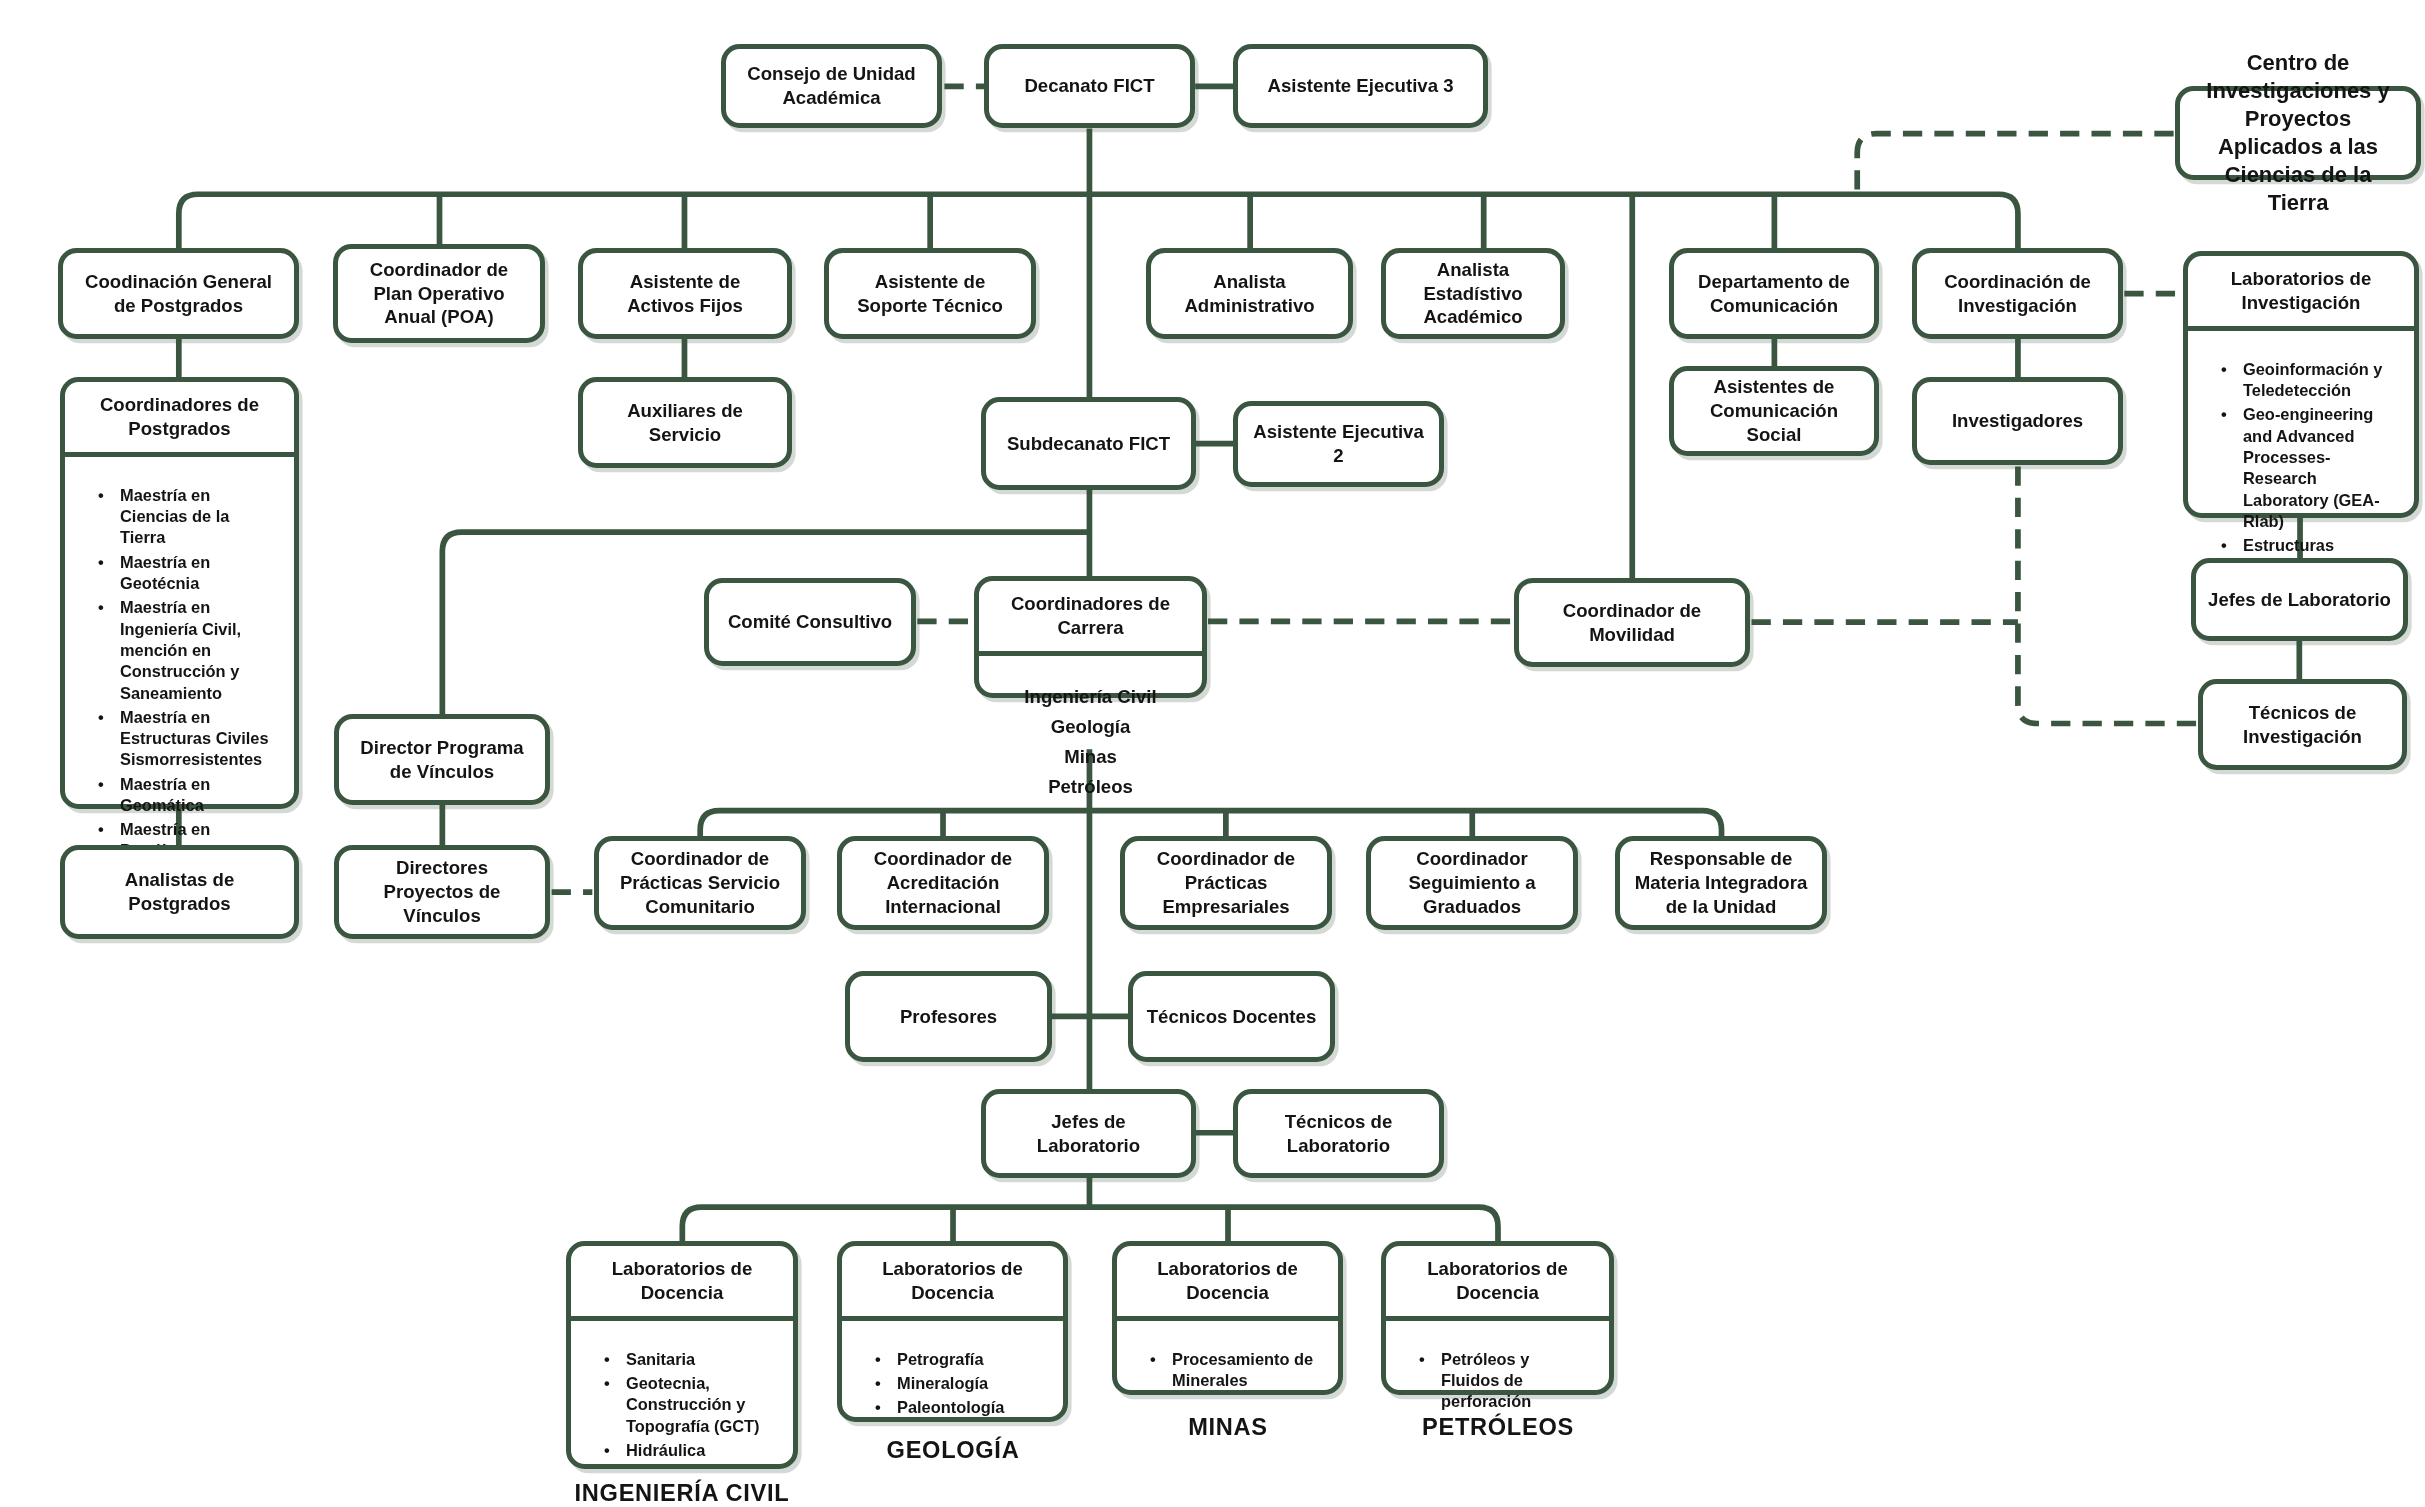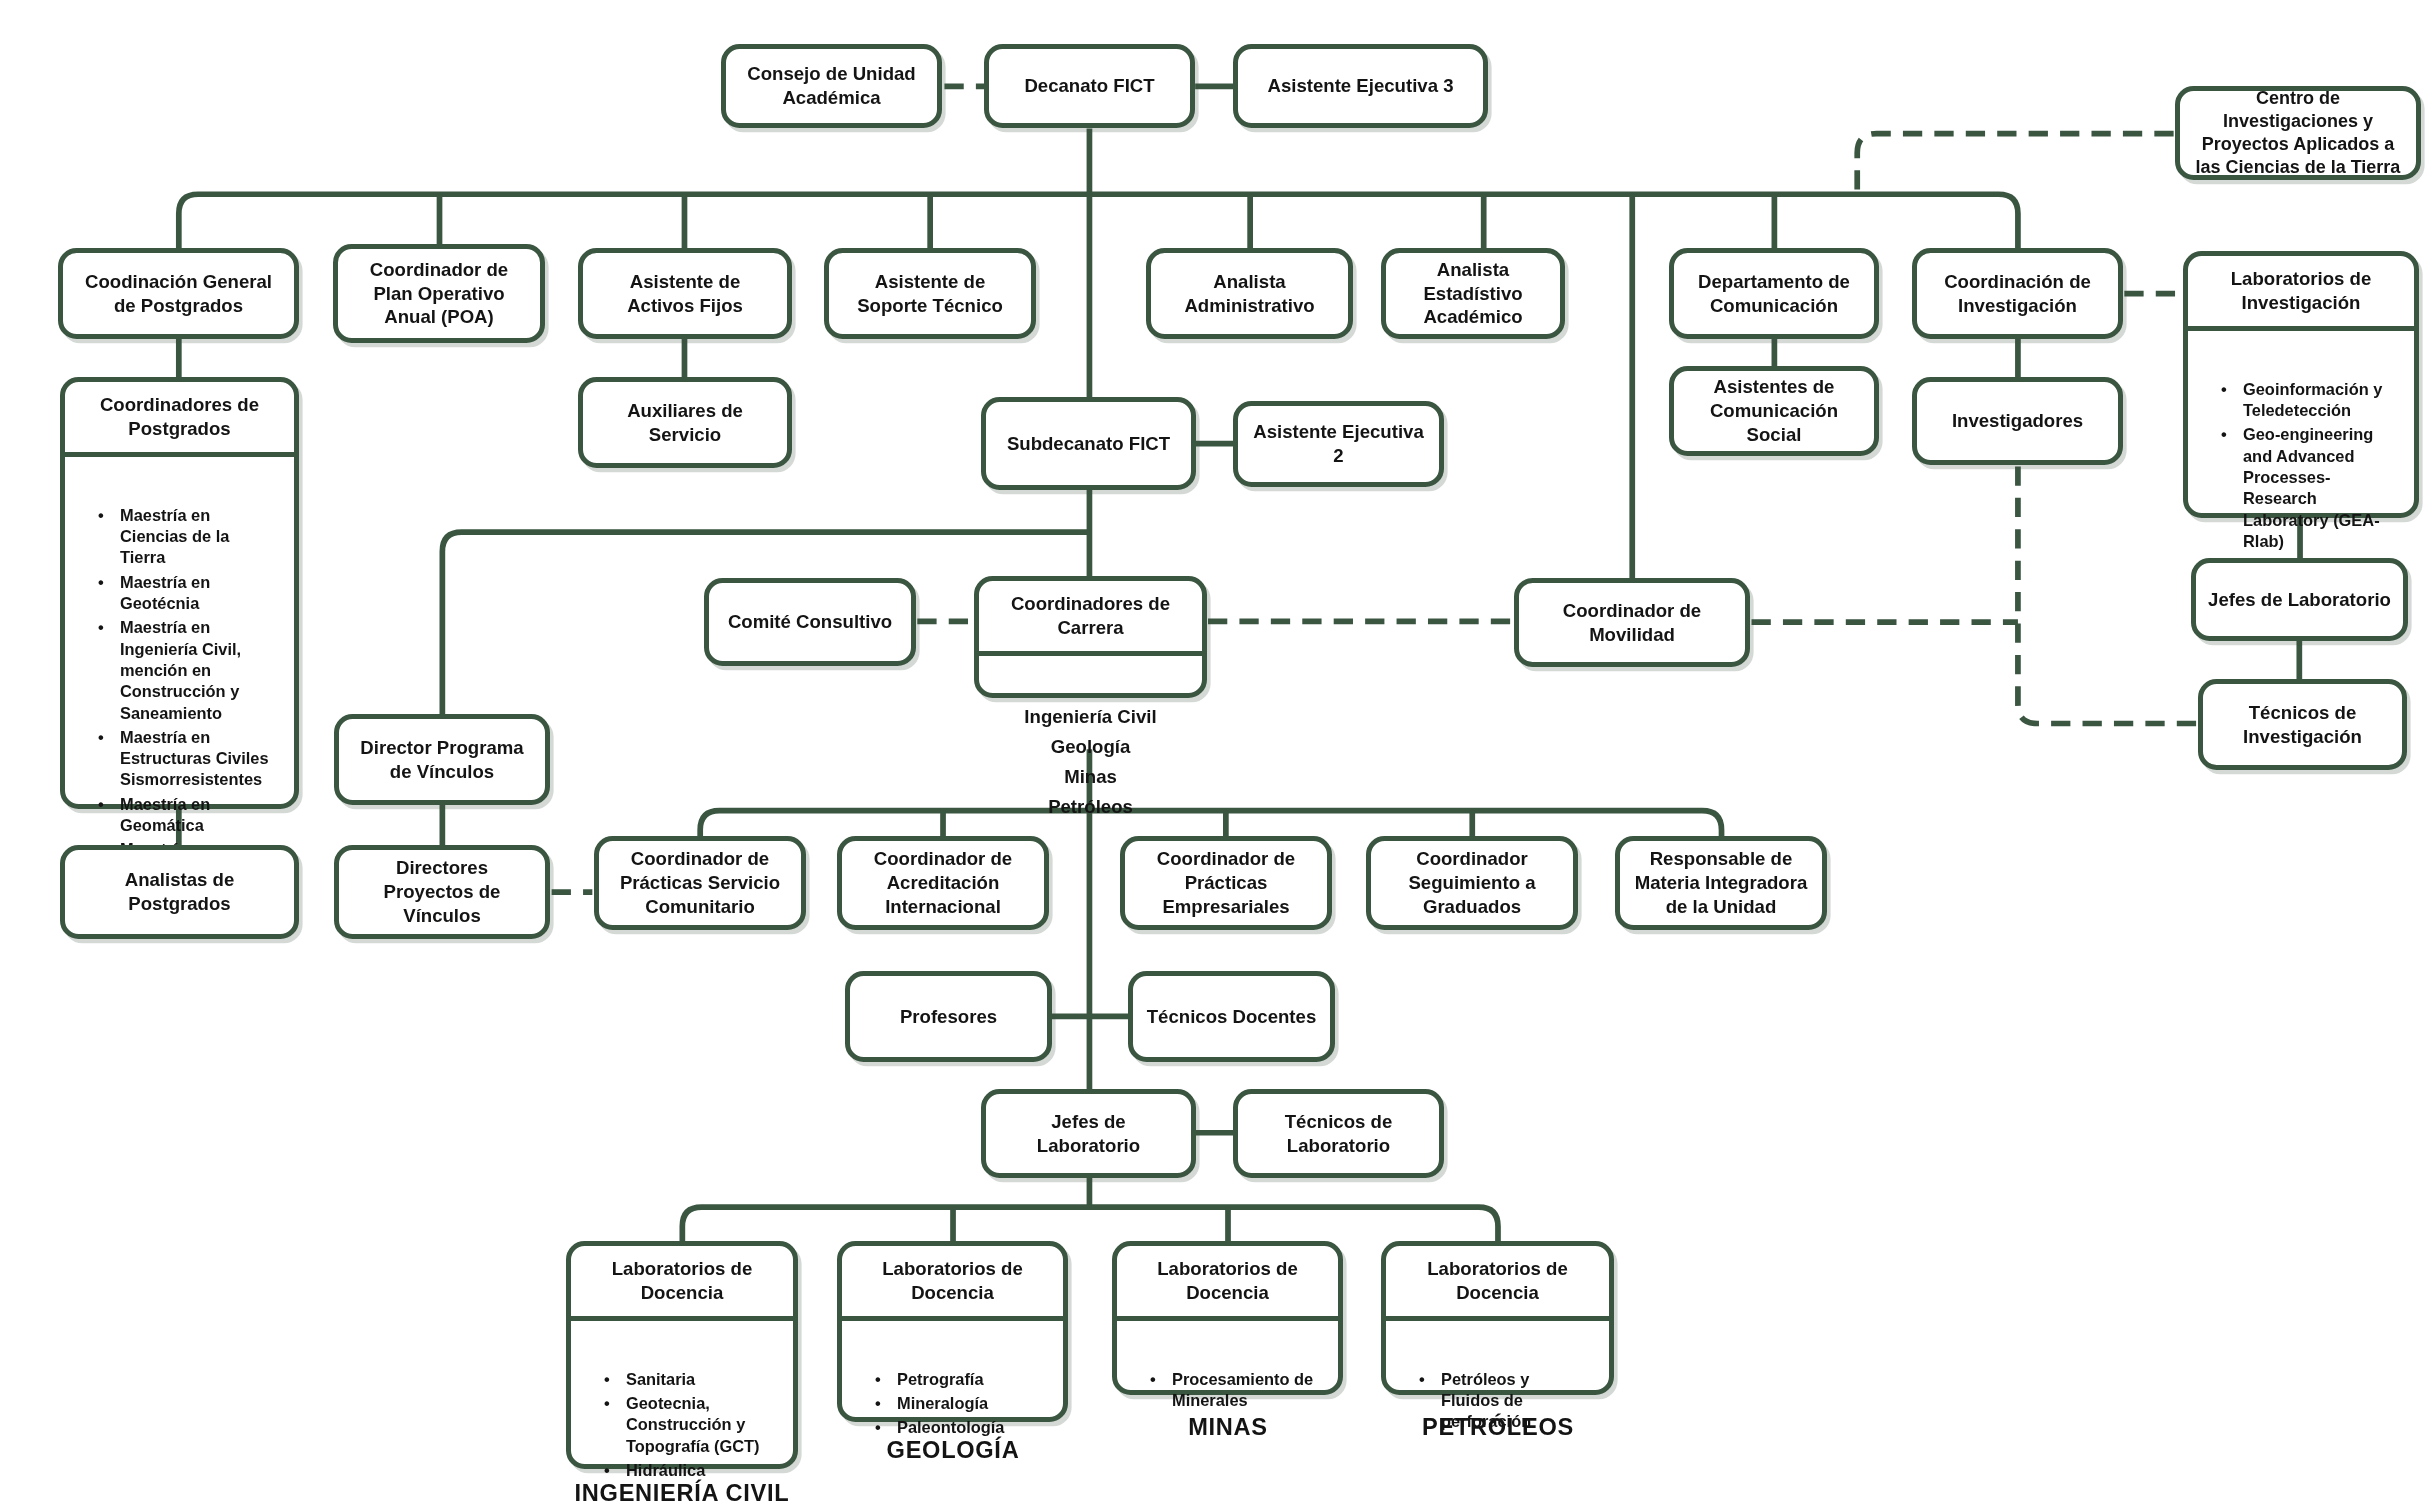--- a/index.html
+++ b/index.html
@@ -18,24 +18,24 @@
   .wire.dash{stroke-dasharray:27 17;}
   .node{
     position:absolute;box-sizing:border-box;
     background:#ffffff;border:5px solid var(--green);border-radius:18.6px;
     display:flex;align-items:center;justify-content:center;
     text-align:center;font-weight:bold;font-size:18.6px;line-height:1.28;
     padding:7.1px 11.4px;
     box-shadow:3.6px 4.3px 0 rgba(57,84,63,0.22);
   }
   .node .lbl{display:block;}
-  .node.small-text{font-size:18px;}
+  .node.small-text{font-size:22px;}
   .node.split{
     flex-direction:column;align-items:stretch;justify-content:flex-start;
-    padding:0;text-align:center;gap:20px;
+    padding:0;text-align:center;
   }
   .node.split .hd{
     flex:0 0 auto;display:flex;align-items:center;justify-content:center;
     border-bottom:5px solid var(--green);
     padding:11.4px 8.6px;font-size:18.6px;
   }
   .node.split ul.items{
     margin:16px;list-style:none;text-align:left;
     padding:11.4px 8.6px 11.4px 0;font-size:16.4px;line-height:1.3;
   }

